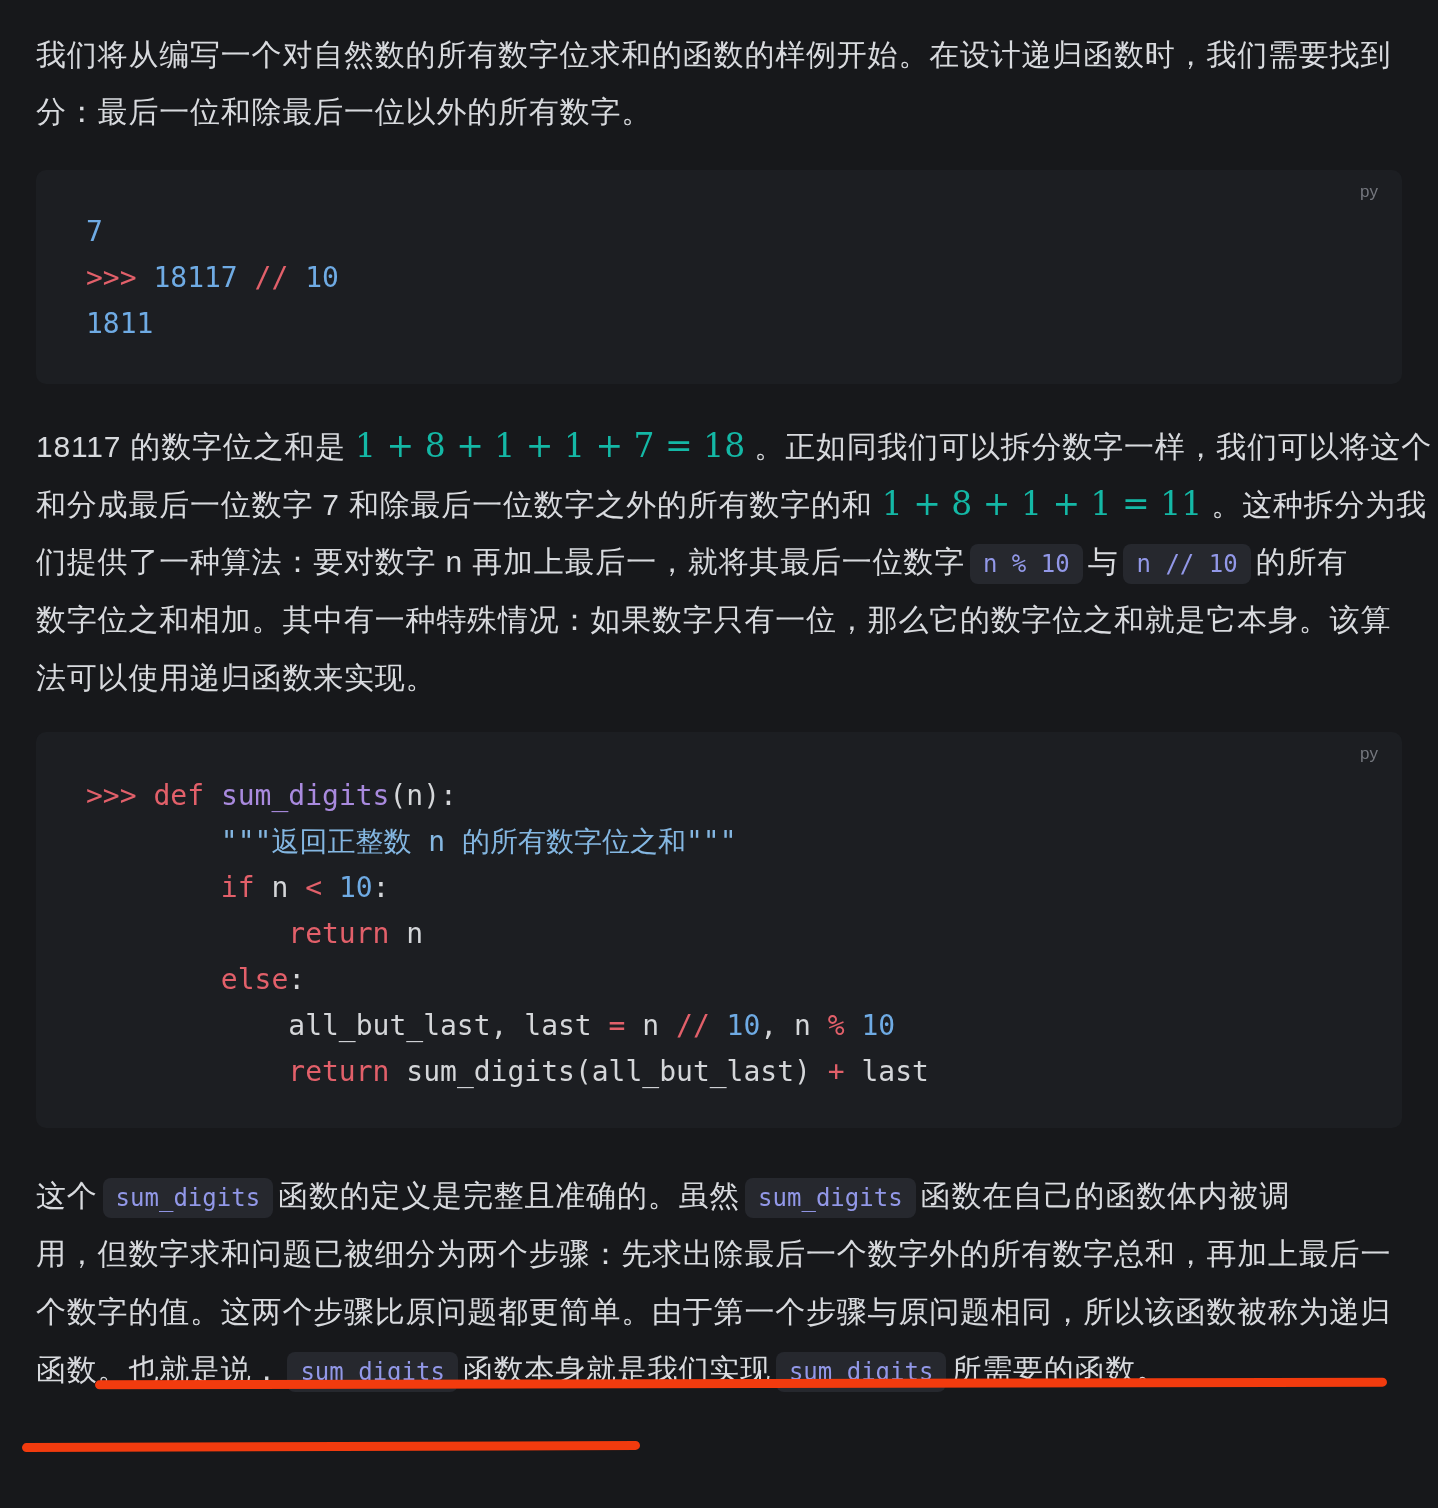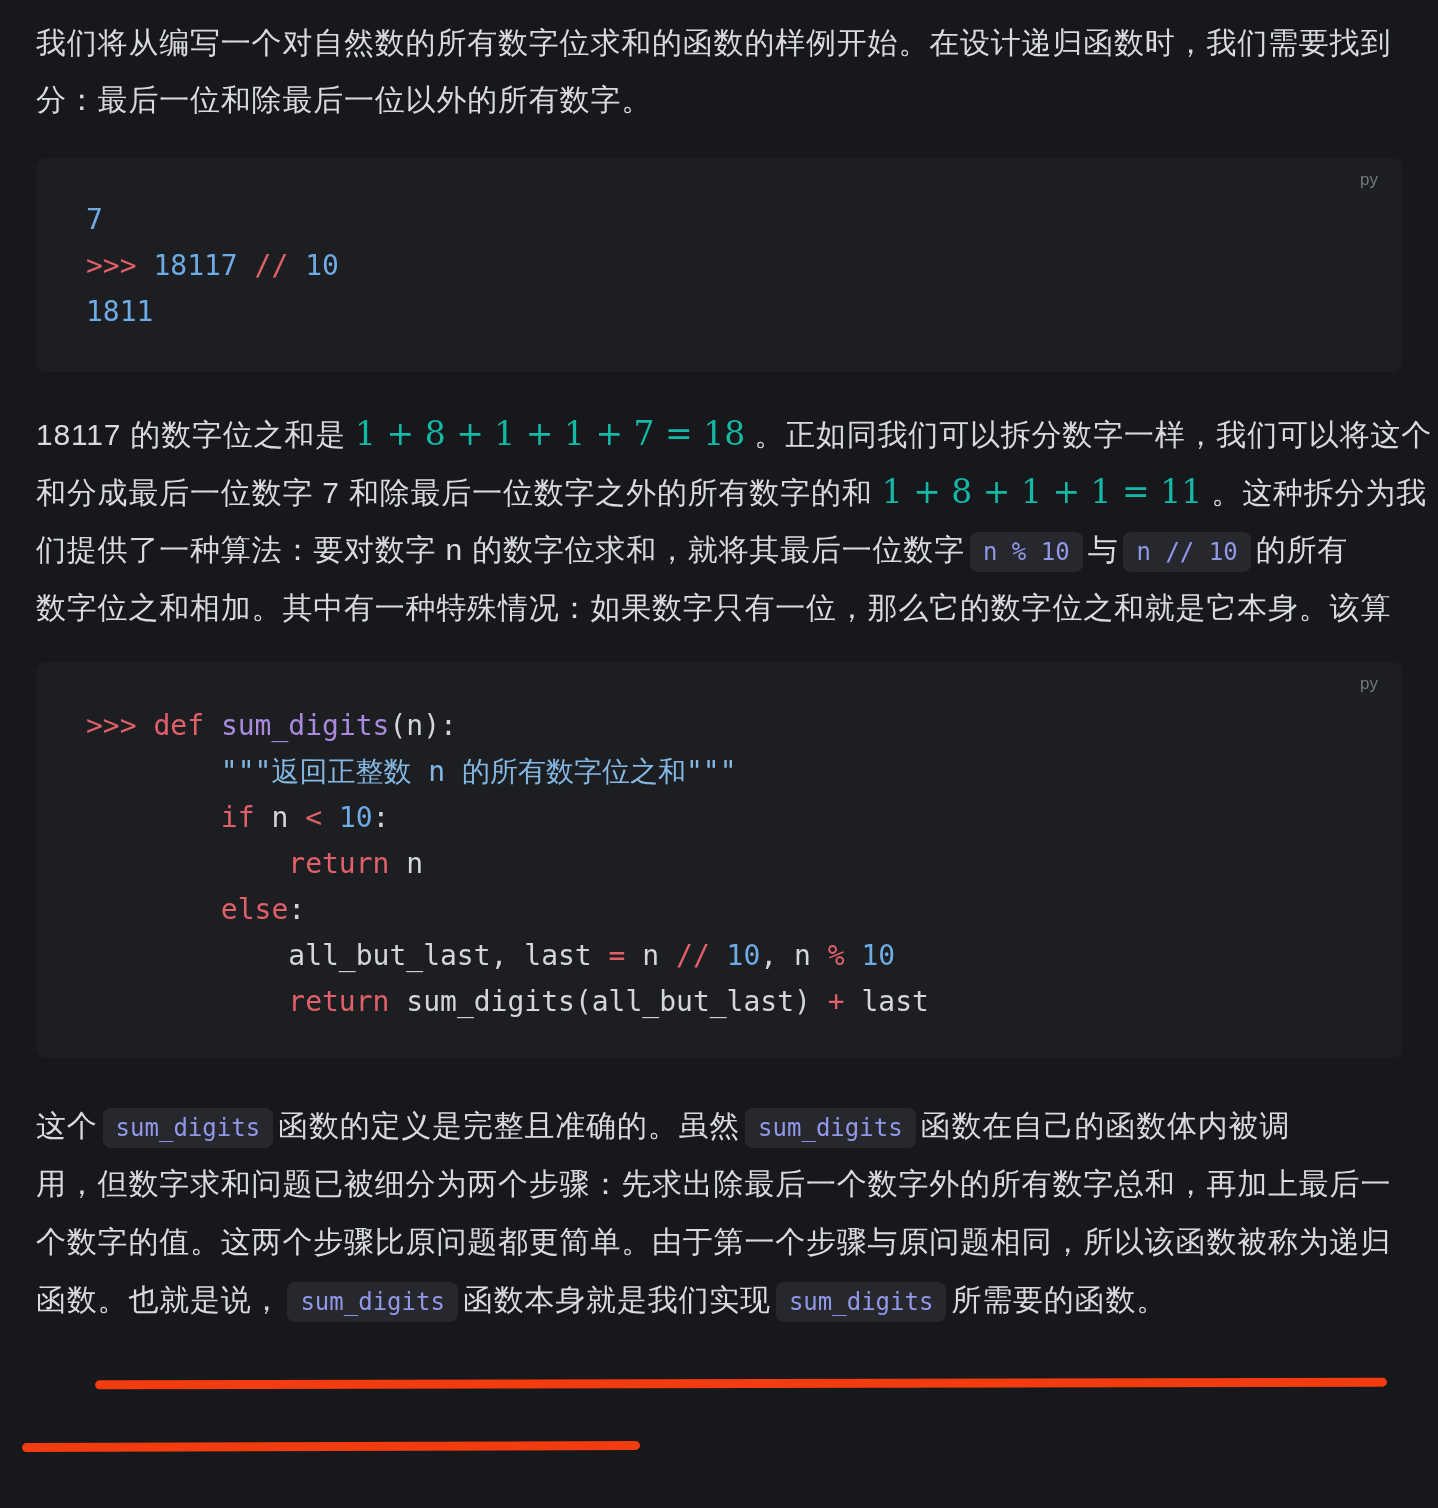--- a/index.html
+++ b/index.html
@@ -4,21 +4,21 @@
 <style>
   * { margin:0; padding:0; box-sizing:border-box; }
   html,body { background:#17181b; }
   body { font-family:"Liberation Sans", sans-serif; }
   .page {
     position:relative;
     width:1438px; height:1508px;
     background:#17181b;
     color:#d8dade;
     overflow:hidden;
-    padding:14px 36px 0 36px;
+    padding:26px 36px 0 36px;
   }
   
   .para { font-size:30px; letter-spacing:0.8px; color:#d8dade; }
   .para .pline {
     height:57px; line-height:57px;
     white-space:pre; display:block;
   }
   .para.p2 .pline, .para.p3 .pline { height:58px; line-height:58px; }
   .inline-code {
     font-family:"DejaVu Sans Mono", monospace;
@@ -87,22 +87,23 @@
     <div>
         <div class="code-line"><span class="tok-blue">7</span></div>
         <div class="code-line"><span class="tok-red">&gt;&gt;&gt; </span><span class="tok-blue">18117</span><span class="tok-plain"> </span><span class="tok-red">//</span><span class="tok-plain"> </span><span class="tok-blue">10</span></div>
         <div class="code-line"><span class="tok-blue">1811</span></div>
       </div>
   </div>
 
   <div class="para p2">
       <div class="pline"><span>18117 的数字位之和是 </span><span class="math">1 + 8 + 1 + 1 + 7 = 18</span><span> 。正如同我们可以拆分数字一样，我们可以将这个</span></div>
       <div class="pline"><span>和分成最后一位数字 7 和除最后一位数字之外的所有数字的和 </span><span class="math">1 + 8 + 1 + 1 = 11</span><span> 。这种拆分为我</span></div>
-      <div class="pline"><span>们提供了一种算法：要对数字 n 的数字位求和，就将其最后一位数字</span><span class="inline-code">n % 10</span><span>与</span><span class="inline-code">n // 10</span><span>的所有</span></div>
+      <div class="pline"><span>们提供了一种算法：要对数字 n 再加上最后一，就将其最后一位数字</span><span class="inline-code">n % 10</span><span>与</span><span class="inline-code">n // 10</span><span>的所有</span></div>
       <div class="pline"><span>数字位之和相加。其中有一种特殊情况：如果数字只有一位，那么它的数字位之和就是它本身。该算</span></div>
+      <div class="pline"><span>法可以使用递归函数来实现。</span></div>
     </div>
 
   <div class="codeblock b2">
     <span class="lang-badge">py</span>
     <div>
         <div class="code-line"><span class="tok-red">&gt;&gt;&gt; </span><span class="tok-red">def</span><span class="tok-plain"> </span><span class="tok-purple">sum_digits</span><span class="tok-plain">(n):</span></div>
         <div class="code-line"><span class="tok-plain">        </span><span class="tok-doc">"""返回正整数 n 的所有数字位之和"""</span></div>
         <div class="code-line"><span class="tok-plain">        </span><span class="tok-red">if</span><span class="tok-plain"> n </span><span class="tok-red">&lt;</span><span class="tok-plain"> </span><span class="tok-blue">10</span><span class="tok-plain">:</span></div>
         <div class="code-line"><span class="tok-plain">            </span><span class="tok-red">return</span><span class="tok-plain"> n</span></div>
         <div class="code-line"><span class="tok-plain">        </span><span class="tok-red">else</span><span class="tok-plain">:</span></div>

